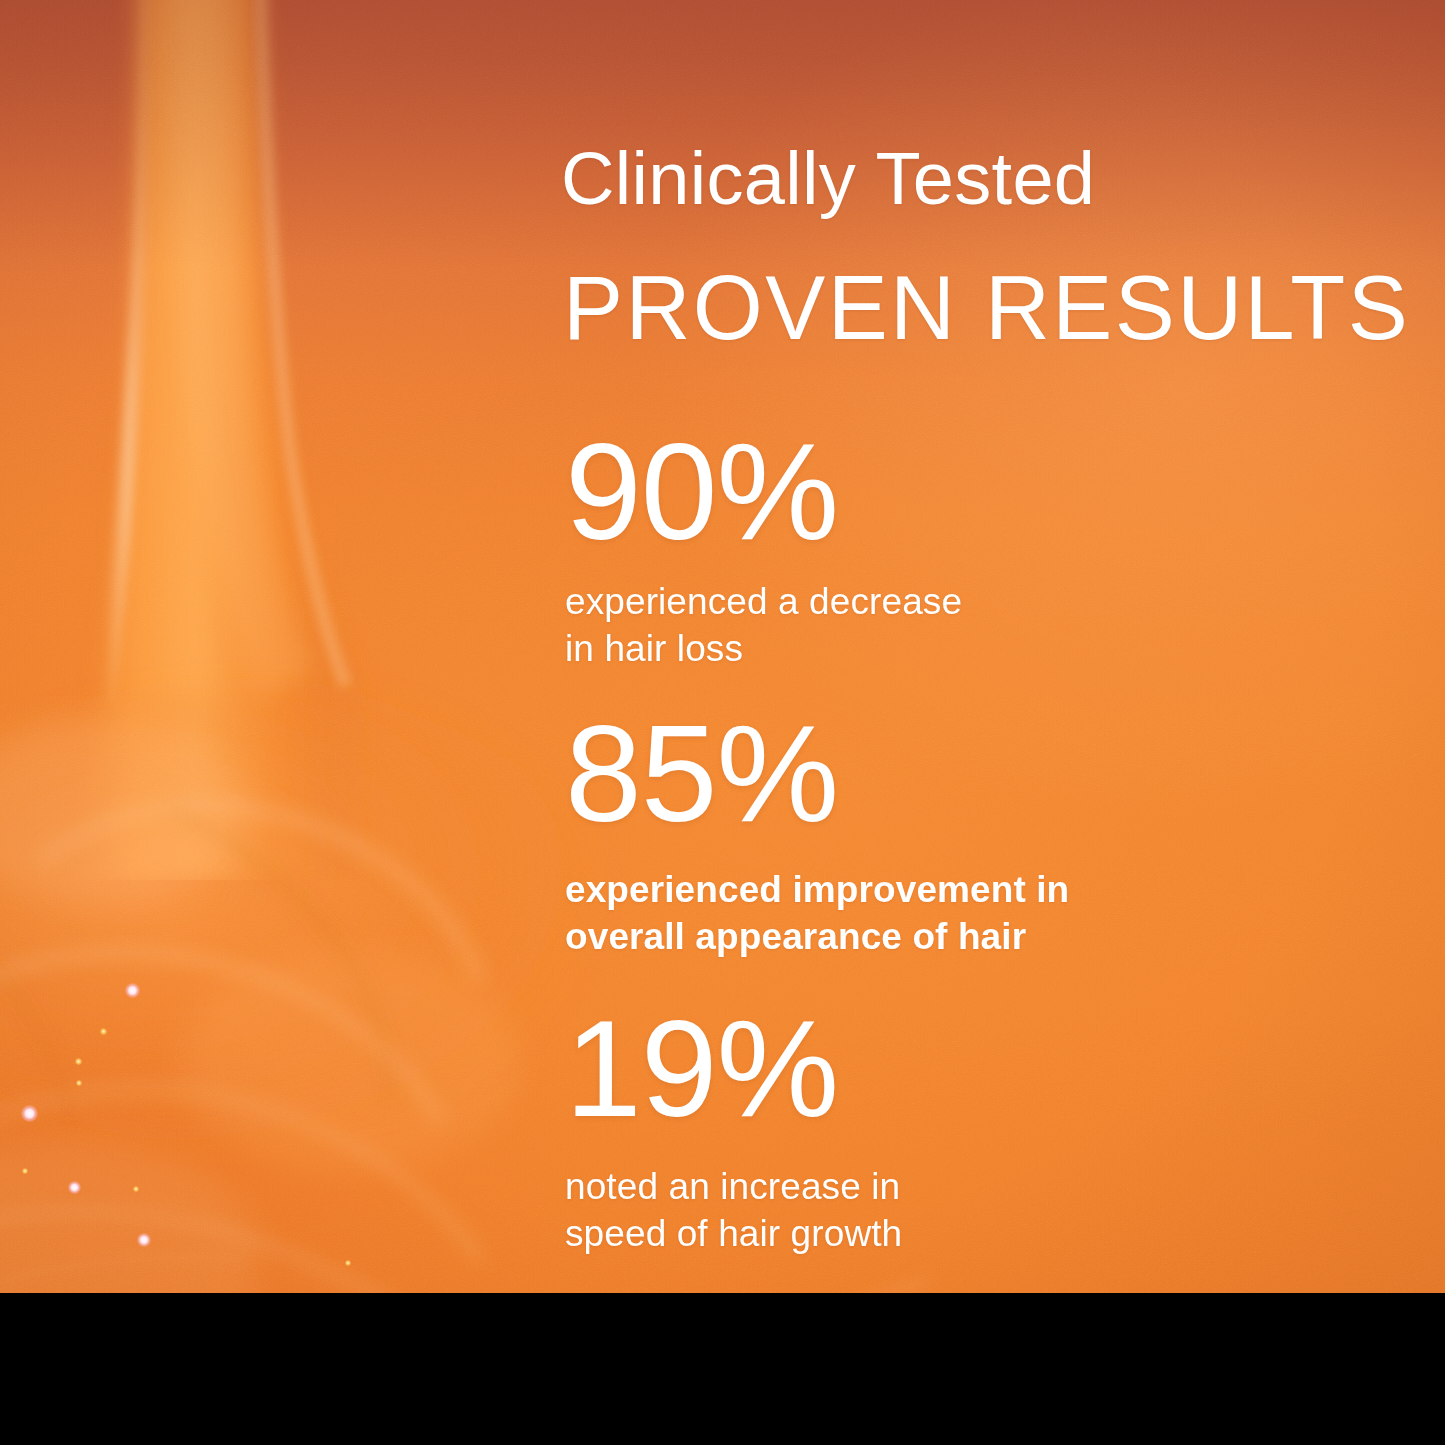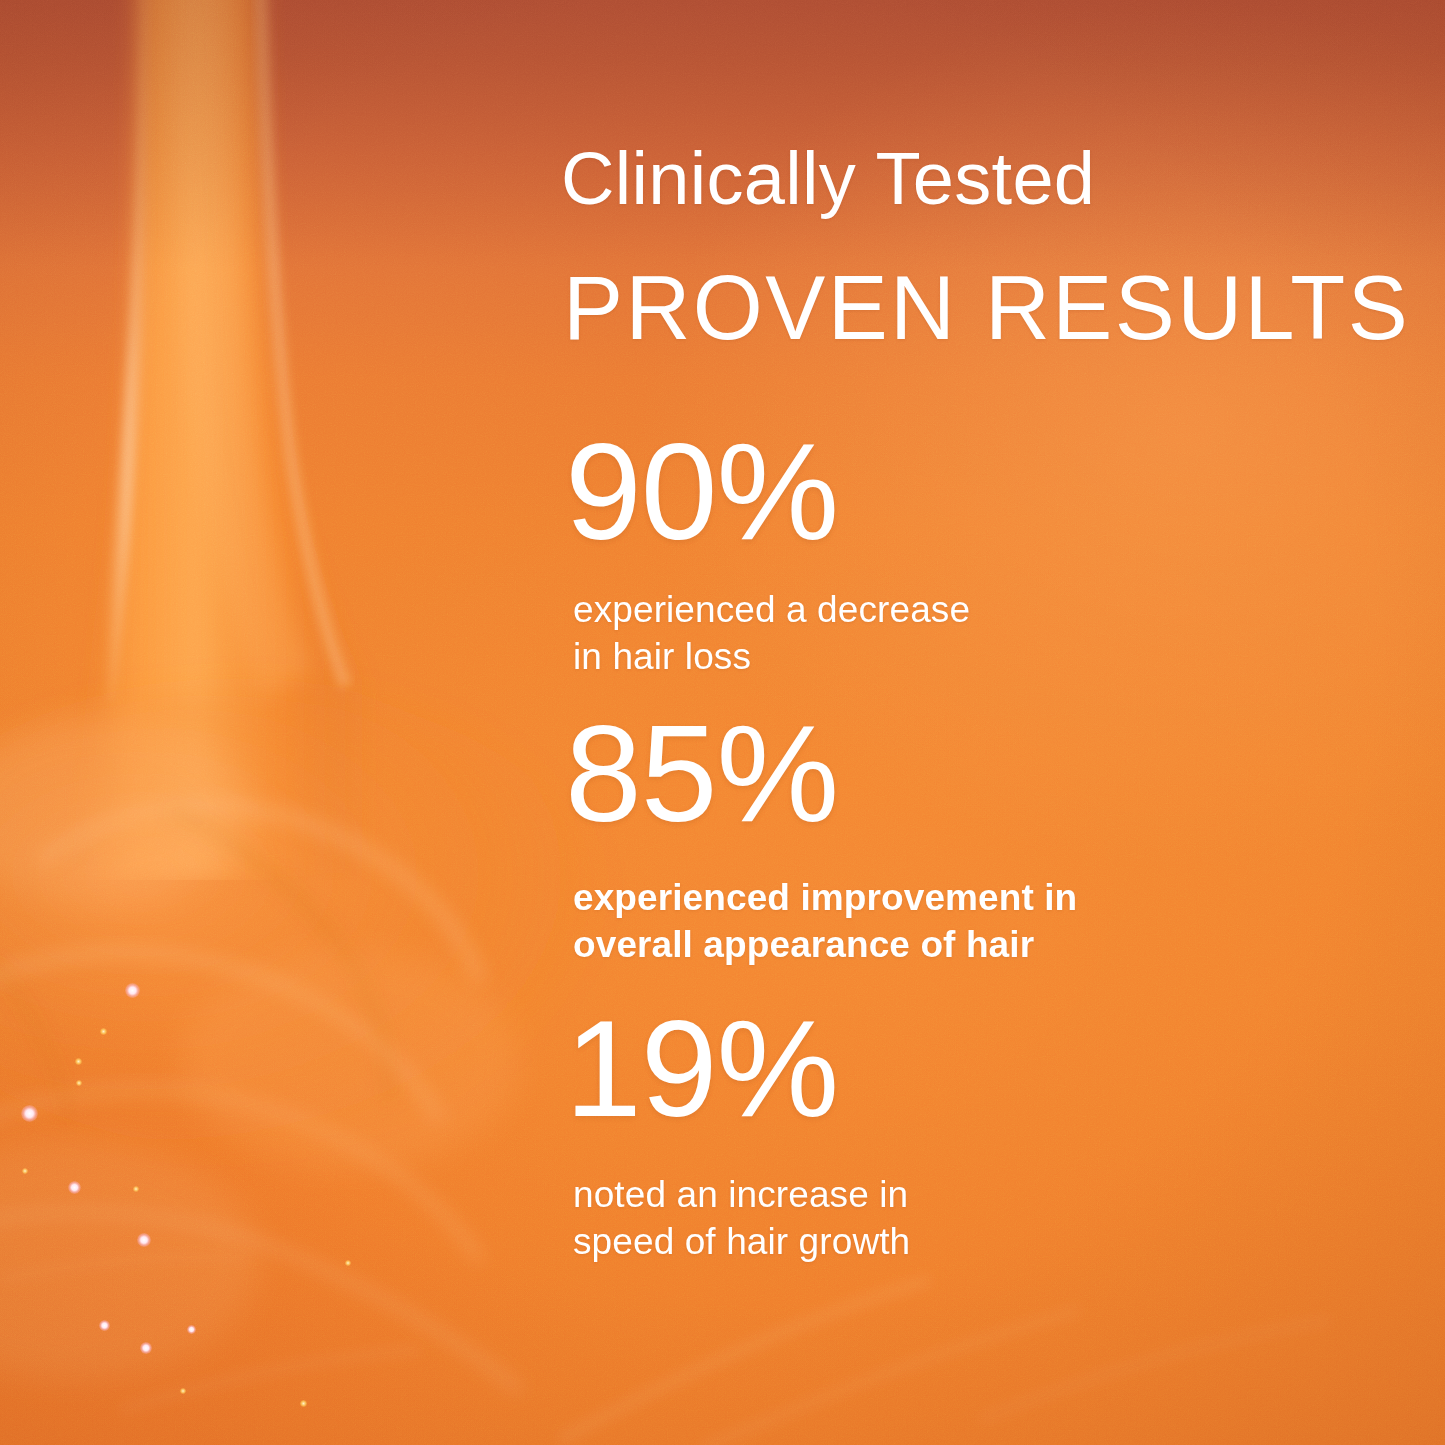--- a/index.html
+++ b/index.html
@@ -3,21 +3,21 @@
 <meta charset="utf-8">
 <style>
   html, body {
     margin: 0;
     padding: 0;
     background: #000;
   }
   .canvas {
     position: relative;
     width: 1445px;
-    height: 1445px;
+    height: 1293px;
     overflow: hidden;
     font-family: "Liberation Sans", sans-serif;
     background: #404040;
     isolation: isolate;
   }
 
   
   .bg-layer {
     position: absolute;
     inset: 0;
@@ -148,21 +148,21 @@
   .stat-value {
     font-size: 138px;
     font-weight: 400;
     color: #ffffff;
     line-height: 1.0;
     letter-spacing: -1px;
     margin: 4px;
     text-shadow: 0 2px 5px rgba(150,60,20,0.16);
   }
   .stat-desc {
-    margin: 12px;
+    margin: 4px;
     padding-top: 14px;
     font-size: 37px;
     font-weight: 300;
     color: #ffffff;
     line-height: 1.28;
     letter-spacing: 0.1px;
     white-space: pre-line;
     text-shadow: 0 1px 3px rgba(150,60,20,0.16);
   }
   .stat-2 .stat-desc { padding-top: 20px; font-weight: bold; }

